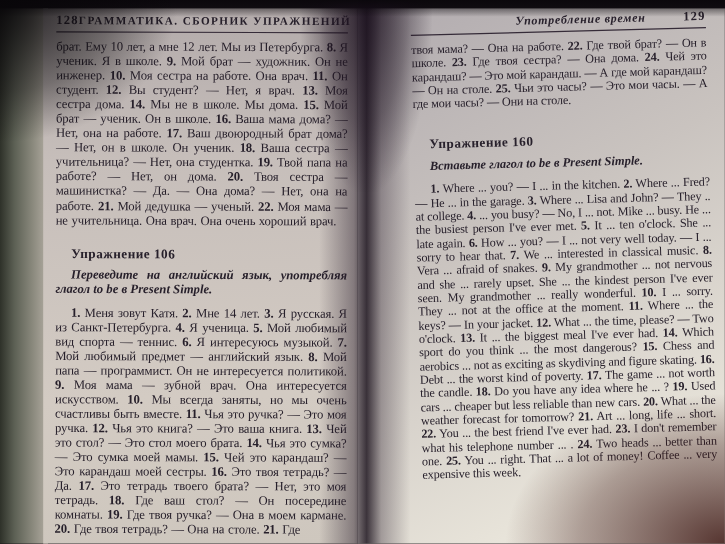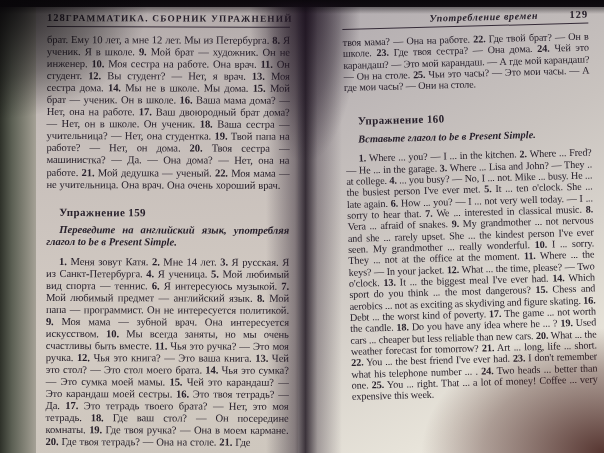--- a/index.html
+++ b/index.html
@@ -88,21 +88,21 @@
   <div class="left-edge"></div>
 
   <div class="page page-l">
     <div class="lp-inner">
       <div class="hdr-l">
         <span class="pnum">128</span>
         <span class="htitle">ГРАММАТИКА. СБОРНИК УПРАЖНЕНИЙ</span>
       </div>
       <div class="rule"></div>
       <p class="body autobold">брат. Ему 10 лет, а мне 12 лет. Мы из Петербурга. <b>8.</b> Я ученик. Я в школе. <b>9.</b> Мой брат — художник. Он не инженер. <b>10.</b> Моя сестра на работе. Она врач. <b>11.</b> Он студент. <b>12.</b> Вы студент? — Нет, я врач. <b>13.</b> Моя сестра дома. <b>14.</b> Мы не в школе. Мы дома. <b>15.</b> Мой брат — ученик. Он в школе. <b>16.</b> Ваша мама дома? — Нет, она на работе. <b>17.</b> Ваш двоюродный брат дома? — Нет, он в школе. Он ученик. <b>18.</b> Ваша сестра — учительница? — Нет, она студентка. <b>19.</b> Твой папа на работе? — Нет, он дома. <b>20.</b> Твоя сестра — машинистка? — Да. — Она дома? — Нет, она на работе. <b>21.</b> Мой дедушка — ученый. <b>22.</b> Моя мама — не учительница. Она врач. Она очень хороший врач.</p>
-      <h3 class="ex-title">Упражнение 159</h3>
+      <h3 class="ex-title">Упражнение 106</h3>
       <p class="instr">Переведите на английский язык, употребляя глагол to be в Present Simple.</p>
       <p class="body autobold indent"><b>1.</b> Меня зовут Катя. <b>2.</b> Мне 14 лет. <b>3.</b> Я русская. Я из Санкт-Петербурга. <b>4.</b> Я ученица. <b>5.</b> Мой любимый вид спорта — теннис. <b>6.</b> Я интересуюсь музыкой. <b>7.</b> Мой любимый предмет — английский язык. <b>8.</b> Мой папа — программист. Он не интересуется политикой. <b>9.</b> Моя мама — зубной врач. Она интересуется искусством. <b>10.</b> Мы всегда заняты, но мы очень счастливы быть вместе. <b>11.</b> Чья это ручка? — Это моя ручка. <b>12.</b> Чья это книга? — Это ваша книга. <b>13.</b> Чей это стол? — Это стол моего брата. <b>14.</b> Чья это сумка? — Это сумка моей мамы. <b>15.</b> Чей это карандаш? — Это карандаш моей сестры. <b>16.</b> Это твоя тетрадь? — Да. <b>17.</b> Это тетрадь твоего брата? — Нет, это моя тетрадь. <b>18.</b> Где ваш стол? — Он посередине комнаты. <b>19.</b> Где твоя ручка? — Она в моем кармане. <b>20.</b> Где твоя тетрадь? — Она на столе. <b>21.</b> Где</p>
     </div>
   </div>
 
   <div class="page page-r">
     <div class="rp-inner">
       <div class="hdr-r">
         <span class="htitle">Употребление времен</span>
         <span class="pnum">129</span>

